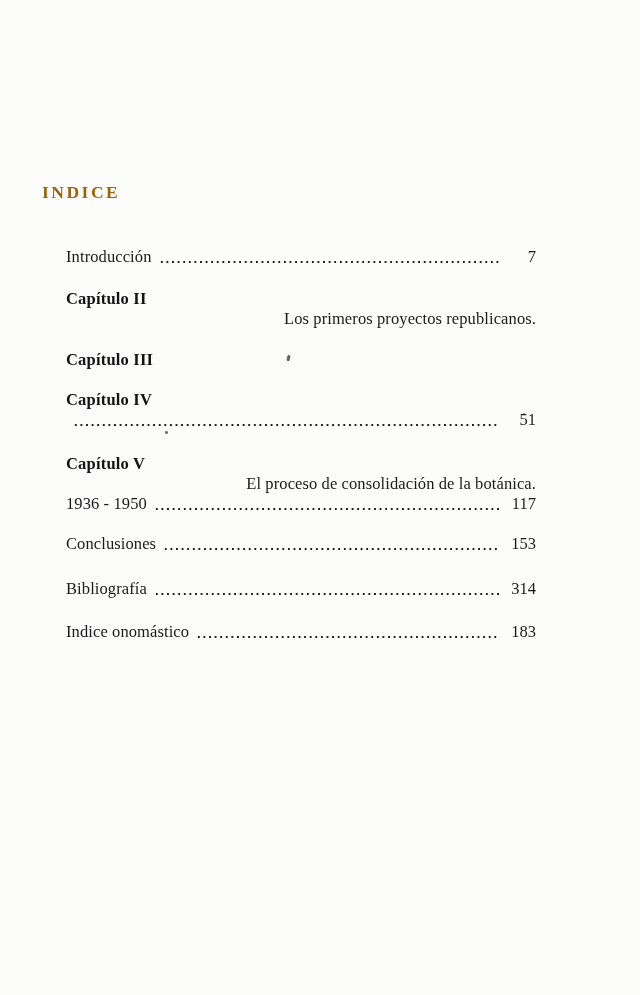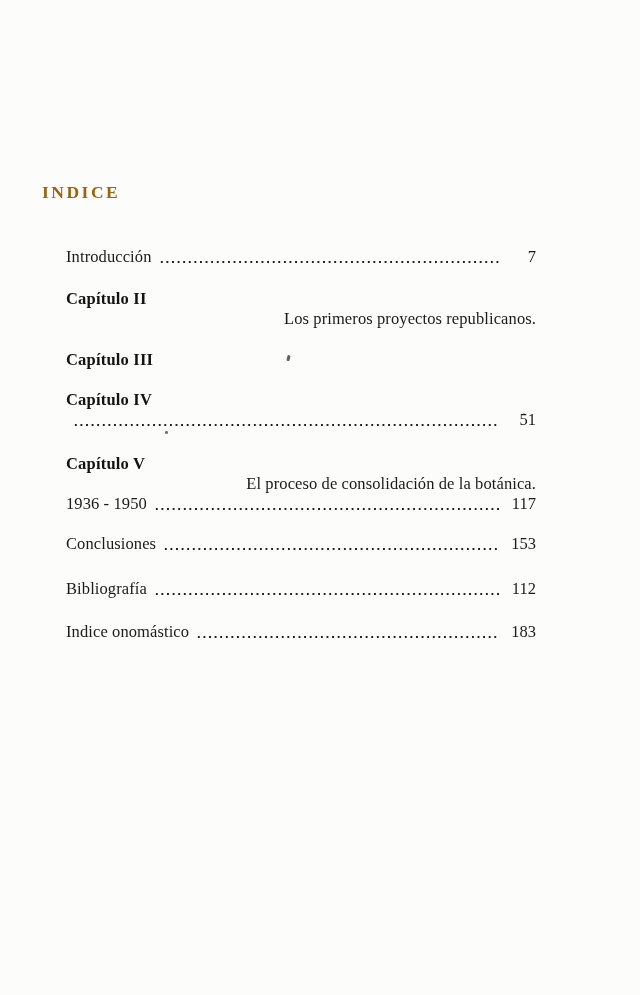--- a/index.html
+++ b/index.html
@@ -153,21 +153,21 @@
         <span class="leader"></span>
         <span class="pagenum">153</span>
       </div>
     </div>
 
 
     <div class="entry e8">
       <div class="leader-row">
         <span class="label">Bibliografía</span>
         <span class="leader"></span>
-        <span class="pagenum">112</span>
+        <span class="pagenum">314</span>
       </div>
     </div>
 
     <div class="entry e9">
       <div class="leader-row">
         <span class="label">Indice onomástico</span>
         <span class="leader"></span>
         <span class="pagenum">183</span>
       </div>
     </div>

